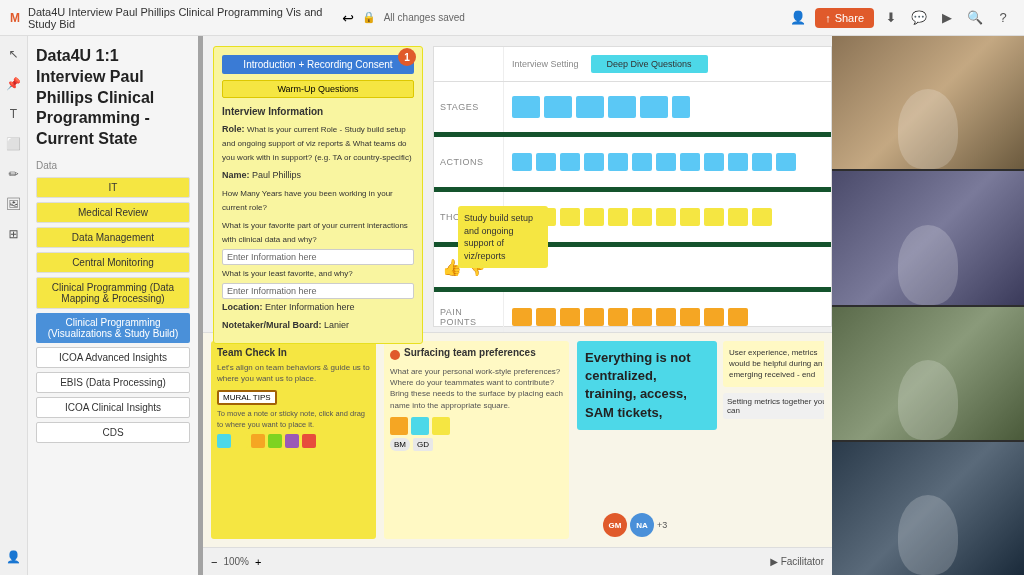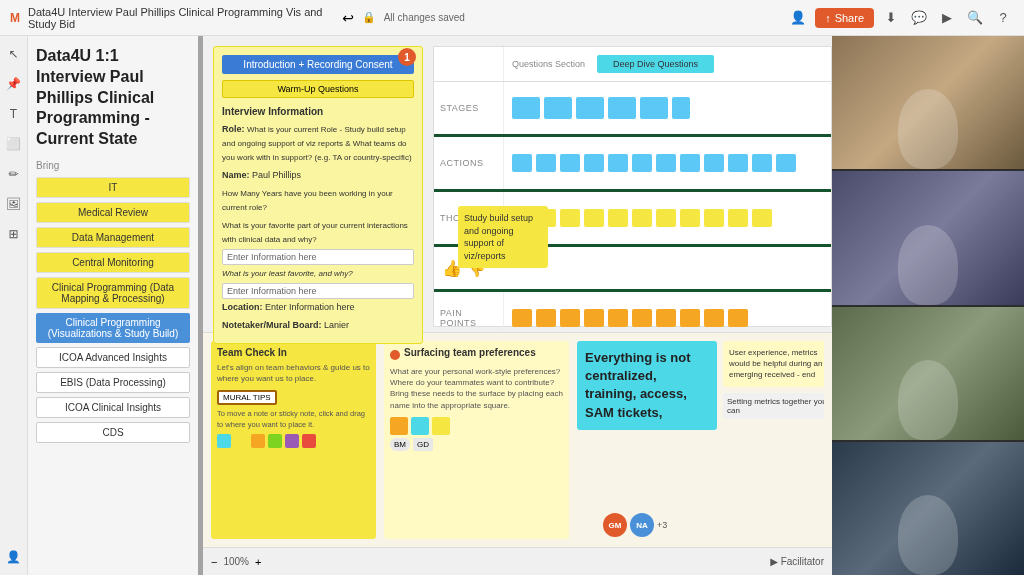--- a/index.html
+++ b/index.html
@@ -245,21 +245,21 @@
       top: 10px;
       left: 230px;
       right: 0;
       bottom: 220px;
       background: white;
       border: 1px solid #ddd;
     }
 
     .journey-row {
       display: flex;
-      border-bottom: 3px solid #14532d;
+      border-bottom: 5px solid #14532d;
       min-height: 55px;
     }
 
     .journey-row-label {
       width: 70px;
       font-size: 9px;
       color: #888;
       padding: 6px;
       flex-shrink: 0;
       display: flex;
@@ -581,21 +581,21 @@
         <span class="sidebar-tool-icon">🖼</span>
         <span class="sidebar-tool-icon">⊞</span>
         <div style="flex:1;"></div>
         <span class="sidebar-tool-icon" style="margin-top:auto;">👤</span>
       </div>
 
       <div class="left-sidebar">
         <div class="sidebar-content">
           <div class="app-title">Data4U 1:1 Interview Paul Phillips Clinical Programming - Current State</div>
 
-          <div class="roles-label">Bring</div>
+          <div class="roles-label">Data</div>
 
           <div class="role-tags">
             <div class="role-tag role-tag-yellow">IT</div>
             <div class="role-tag role-tag-yellow">Medical Review</div>
             <div class="role-tag role-tag-yellow">Data Management</div>
             <div class="role-tag role-tag-yellow">Central Monitoring</div>
             <div class="role-tag role-tag-yellow">Clinical Programming (Data Mapping &amp; Processing)</div>
             <div class="role-tag role-tag-selected">Clinical Programming (Visualizations &amp; Study Build)</div>
             <div class="role-tag role-tag-outline">ICOA Advanced Insights</div>
             <div class="role-tag role-tag-outline">EBIS (Data Processing)</div>
@@ -627,21 +627,21 @@
             <span class="interview-field-value">Paul Phillips</span>
           </div>
           <div class="interview-field">
             <span class="interview-field-value" style="font-size:8px;">How Many Years have you been working in your current role?</span>
           </div>
           <div class="interview-field">
             <span class="interview-field-value" style="font-size:8px;">What is your favorite part of your current interactions with clinical data and why?</span>
           </div>
           <div class="interview-field-input">Enter Information here</div>
           <div class="interview-field">
-            <span class="interview-field-value" style="font-size:8px;font-style:italic;">What is your least favorite, and why?</span>
+            <span class="interview-field-value" style="font-size:8px;">What is your least favorite, and why?</span>
           </div>
           <div class="interview-field-input">Enter Information here</div>
           <div class="interview-field">
             <span class="interview-field-label">Location: </span>
             <span class="interview-field-value">Enter Information here</span>
           </div>
           <div class="interview-field">
             <span class="interview-field-label">Notetaker/Mural Board: </span>
             <span class="interview-field-value">Lanier</span>
           </div>
@@ -649,21 +649,21 @@
 
         <div class="study-build-sticky">
           <span>Study build setup and ongoing support of viz/reports</span>
         </div>
 
         <div class="journey-map">
 
           <div class="journey-header-row">
             <div class="journey-header-spacer"></div>
             <div class="journey-header-content">
-              <div style="font-size:9px;color:#888;margin-right:8px;">Questions Section</div>
+              <div style="font-size:9px;color:#888;margin-right:8px;">Interview Setting</div>
               <div class="stage-badge">Deep Dive Questions</div>
             </div>
           </div>
 
           <div class="journey-row">
             <div class="journey-row-label">STAGES</div>
             <div class="journey-row-content">
               <div class="sticky-blue"></div>
               <div class="sticky-blue"></div>
               <div class="sticky-blue"></div>

